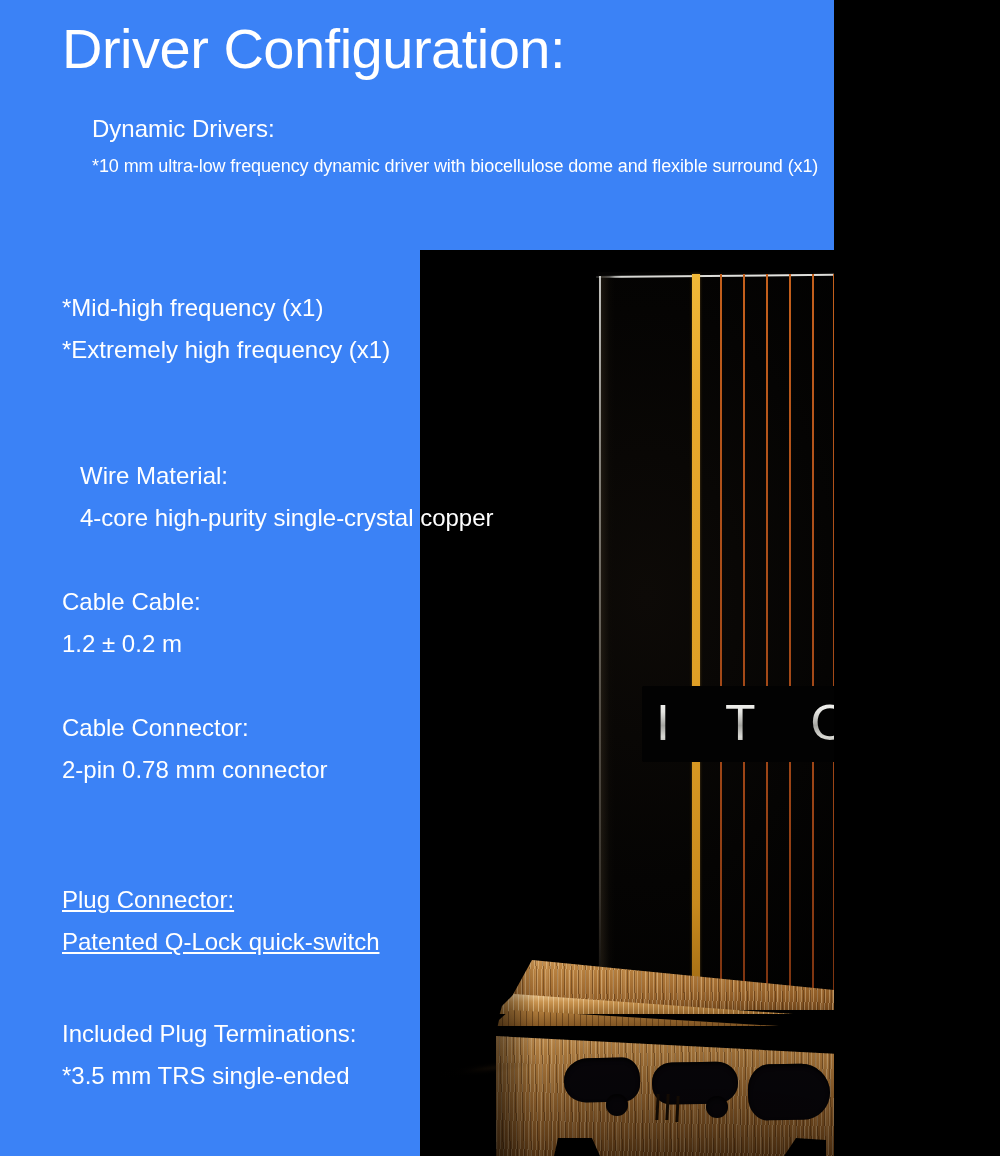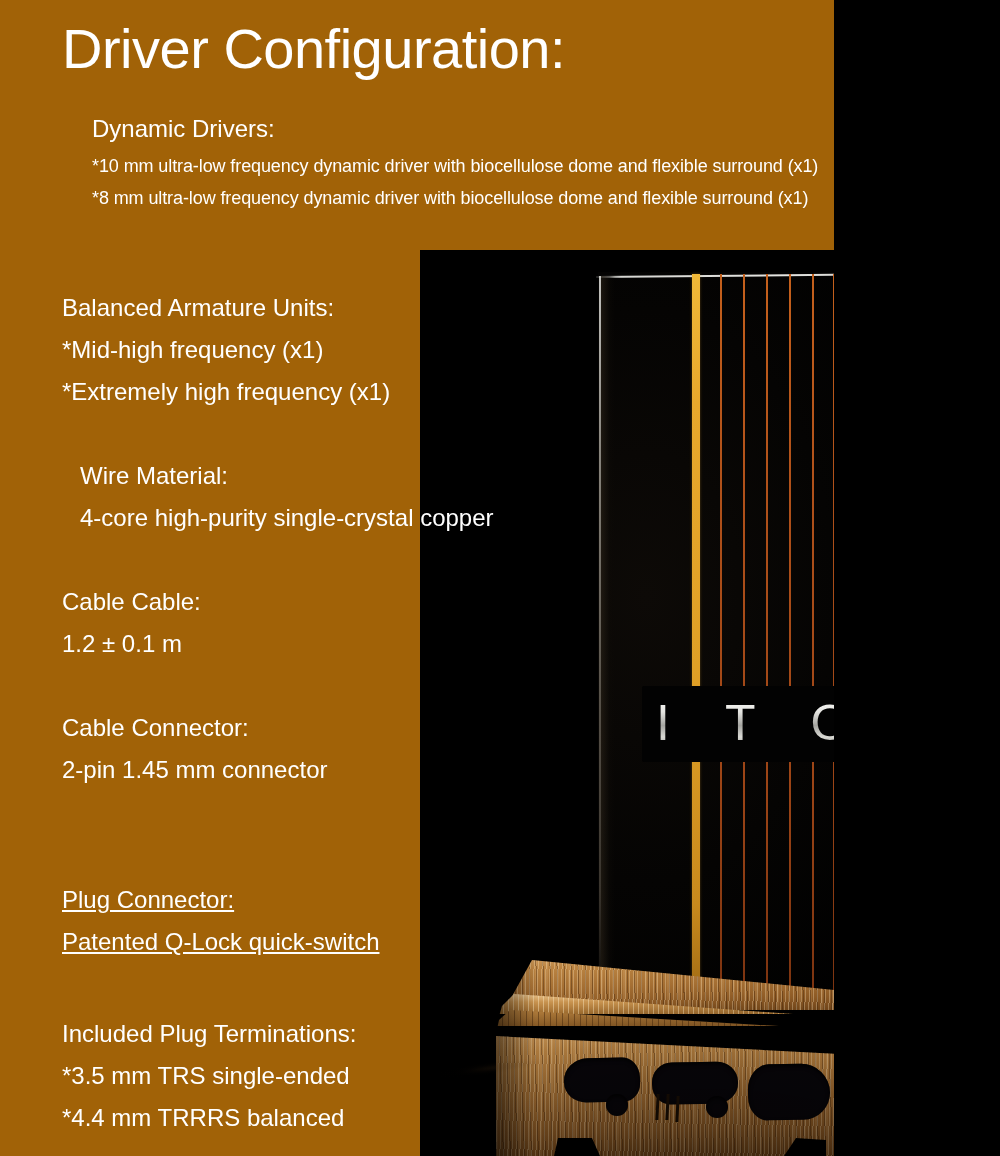--- a/index.html
+++ b/index.html
@@ -10,21 +10,21 @@
   }
   body {
     font-family: "Liberation Sans", sans-serif;
     -webkit-font-smoothing: antialiased;
   }
 
   #page {
     position: relative;
     width: 834px;
     height: 1156px;
-    background: #a16207;
+    background: #3b82f6;
     overflow: hidden;
   }
 
   
   .product-photo {
     position: absolute;
     left: 420px;
     top: 250px;
     width: 580px;
     height: 906px;
@@ -379,49 +379,46 @@
     <div class="photo-vignette"></div>
   </div>
 
   <div class="spec-text">
 
     <div class="page-title">Driver Configuration:</div>
 
     <div class="block" style="top:108px;margin-left:30px;">
       <div class="heading">Dynamic Drivers:</div>
       <div class="line small">*10 mm ultra-low frequency dynamic driver with biocellulose dome and flexible surround (x1)</div>
-      <div class="line small">*8 mm ultra-low frequency dynamic driver with biocellulose dome and flexible surround (x1)</div>
     </div>
 
     <div class="block" style="top:287px;">
-      <div class="heading">Balanced Armature Units:</div>
       <div class="line">*Mid-high frequency (x1)</div>
       <div class="line">*Extremely high frequency (x1)</div>
     </div>
 
     <div class="block" style="top:455px;margin-left:18px;">
       <div class="heading">Wire Material:</div>
       <div class="line">4-core high-purity single-crystal copper</div>
     </div>
 
     <div class="block" style="top:581px;">
       <div class="heading">Cable Cable:</div>
-      <div class="line">1.2 ± 0.1 m</div>
+      <div class="line">1.2 ± 0.2 m</div>
     </div>
 
     <div class="block" style="top:707px;">
       <div class="heading">Cable Connector:</div>
-      <div class="line">2-pin 1.45 mm connector</div>
+      <div class="line">2-pin 0.78 mm connector</div>
     </div>
 
     <div class="block" style="top:879px;text-decoration:underline;">
       <div class="heading">Plug Connector:</div>
       <div class="line">Patented Q-Lock quick-switch</div>
     </div>
 
     <div class="block" style="top:1013px;">
       <div class="heading">Included Plug Terminations:</div>
       <div class="line">*3.5 mm TRS single-ended</div>
-      <div class="line">*4.4 mm TRRRS balanced</div>
     </div>
 
   </div>
 </div>
 
 </body></html>

